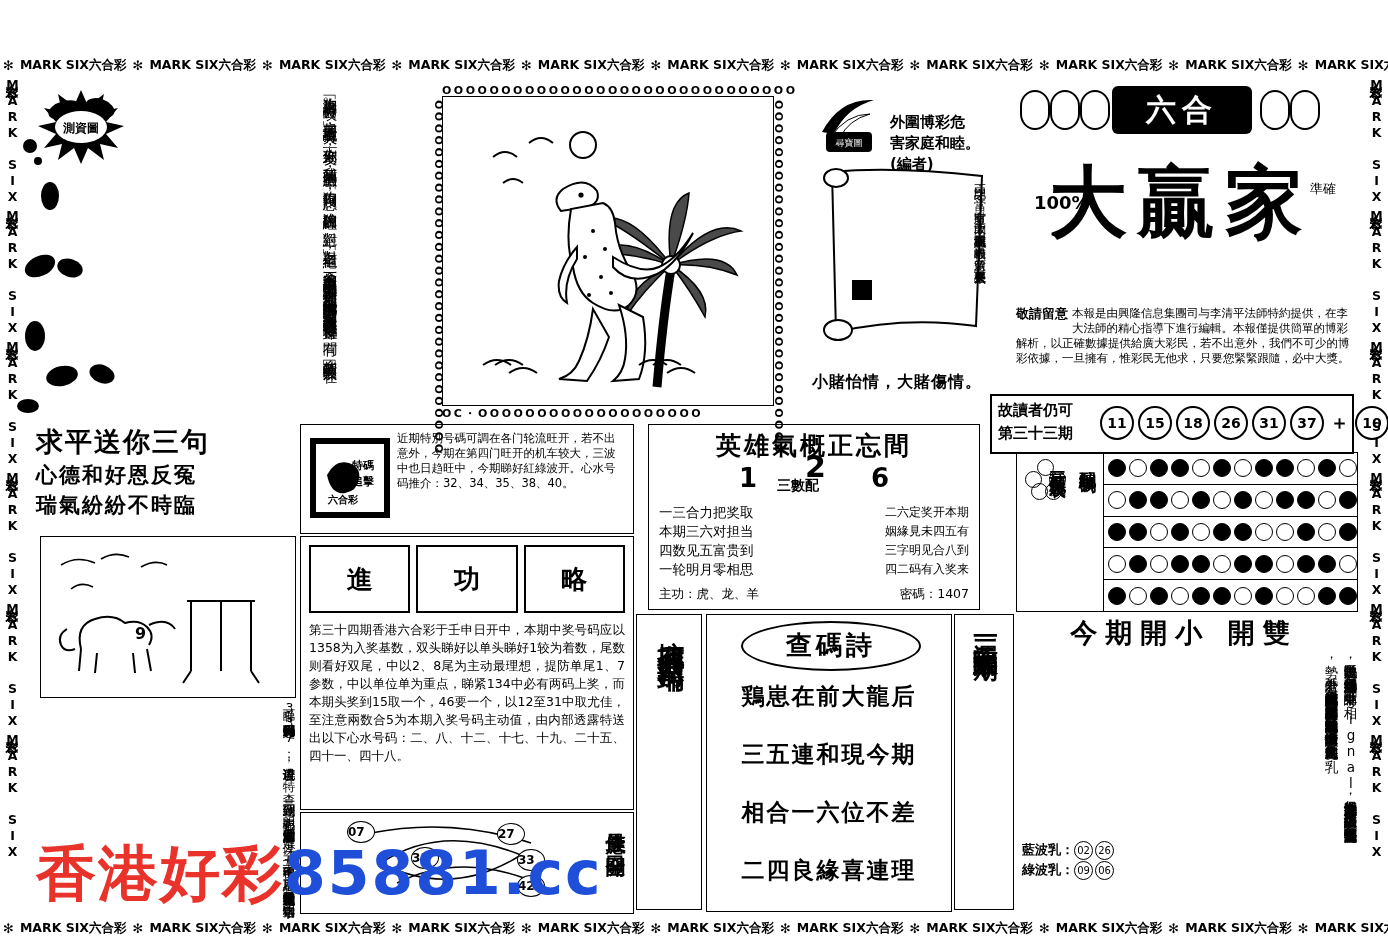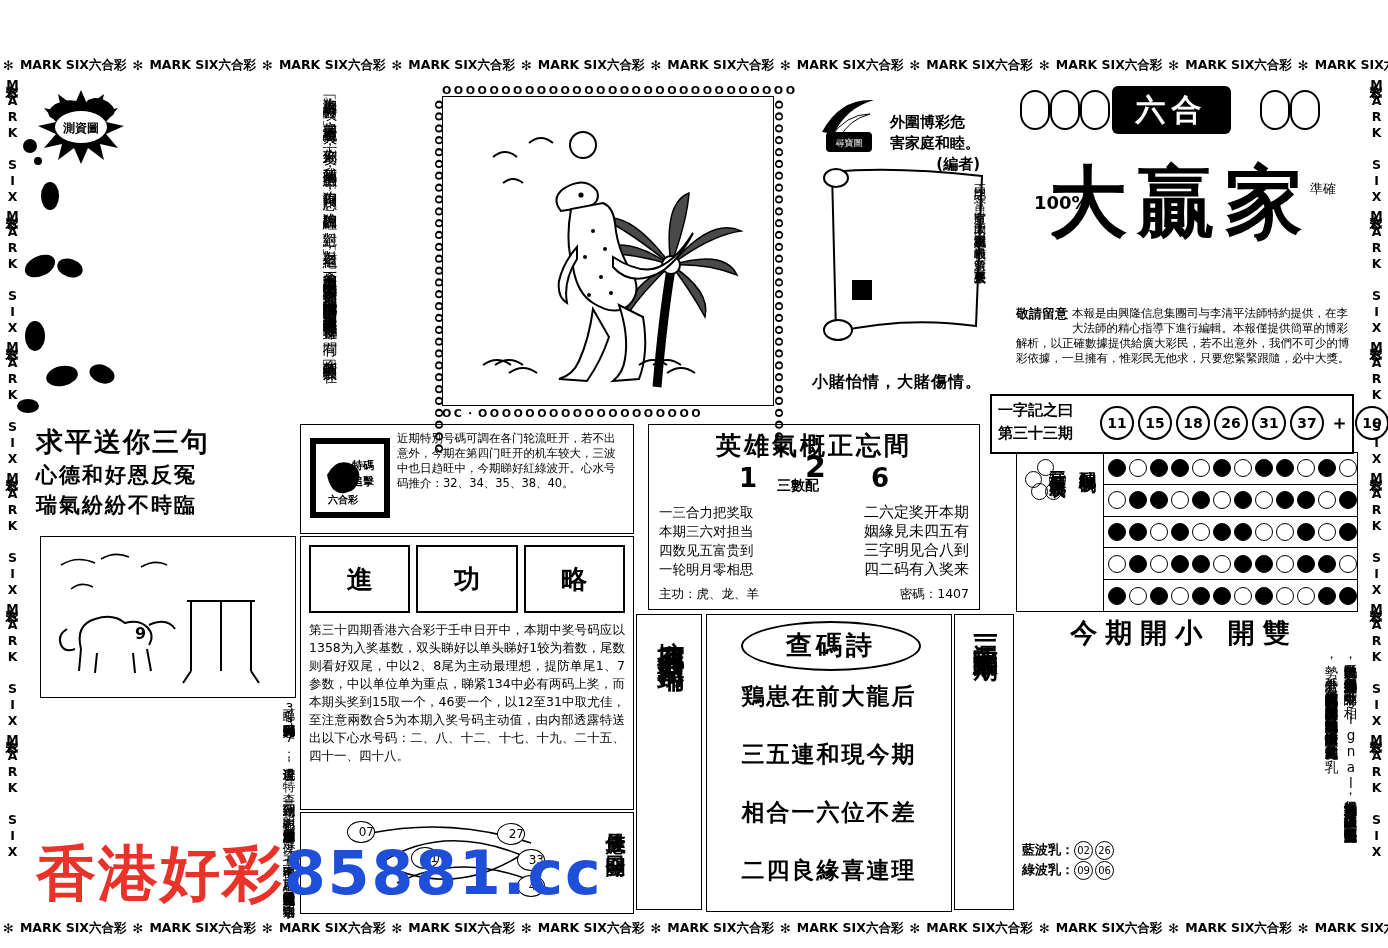--- a/index.html
+++ b/index.html
@@ -53,21 +53,21 @@
   
   .promo{position:absolute;left:812px;top:84px;width:195px;height:310px;}
   .promo-txt{position:absolute;left:78px;top:0px;font-size:15px;line-height:21px;font-weight:bold;margin-top:28px;}
   .scroll-box{position:absolute;left:6px;top:78px;width:185px;height:190px;}
   .promo-foot{position:absolute;left:0;top:288px;width:195px;font-size:16px;font-weight:bold;letter-spacing:1px;}
 
   
   .logo-block{position:absolute;left:1016px;top:84px;width:330px;height:230px;}
   .lamp-row{position:absolute;left:0;top:0;width:330px;height:52px;}
   .lamp{position:absolute;width:26px;height:36px;border:2px solid #000;border-radius:50%/40%;}
-  .sixhe-badge{position:absolute;left:96px;top:2px;width:119px;height:48px;background:#000;color:#fff;
+  .sixhe-badge{position:absolute;left:96px;top:2px;width:140px;height:48px;background:#000;color:#fff;
        border-radius:6px;text-align:center;font-size:30px;font-weight:bold;line-height:48px;letter-spacing:6px;}
   .bigchar{position:absolute;left:10px;top:58px;width:310px;height:120px;text-align:center;
        font-size:78px;font-weight:bold;letter-spacing:10px;line-height:120px;}
   .pct{position:absolute;left:18px;top:108px;font-size:18px;font-weight:bold;}
   .zhun{position:absolute;right:10px;top:96px;font-size:13px;}
 
   .notice{position:absolute;left:1016px;top:306px;width:336px;height:90px;font-size:11.5px;line-height:15px;}
   .notice .lbl{float:left;font-size:13px;font-weight:bold;line-height:16px;margin-right:4px;}
 
   
@@ -125,21 +125,21 @@
   
   .poem{position:absolute;left:36px;top:700px;width:262px;height:200px;
         writing-mode:vertical-rl;text-orientation:upright;font-size:12.5px;line-height:17px;}
 
   
   .laofu{position:absolute;left:648px;top:424px;width:330px;height:184px;border:1.5px solid #000;}
   .laofu .hd{position:absolute;left:0;top:4px;width:330px;text-align:center;font-size:25px;font-weight:bold;letter-spacing:3px;}
   .laofu .bignum{position:absolute;top:38px;font-size:26px;font-weight:bold;}
   .laofu .sub{position:absolute;left:128px;top:52px;font-size:14px;font-weight:bold;}
   .laofu .colL{position:absolute;left:10px;top:78px;font-size:13.5px;line-height:19px;}
-  .laofu .colR{position:absolute;right:10px;top:78px;font-size:15px;line-height:19px;text-align:right;margin-left:8px;}
+  .laofu .colR{position:absolute;right:10px;top:78px;font-size:12px;line-height:19px;text-align:right;margin-left:8px;}
   .laofu .foot{position:absolute;left:10px;bottom:6px;font-size:12.5px;}
   .laofu .foot2{position:absolute;right:10px;bottom:6px;font-size:12.5px;}
 
   
   .yongyou{position:absolute;left:636px;top:614px;width:66px;height:296px;border:1.5px solid #000;
         writing-mode:vertical-rl;text-orientation:upright;font-size:27px;font-weight:bold;
         line-height:60px;letter-spacing:4px;padding:4px 0 0 2px;box-sizing:border-box;}
 
   
   .chama{position:absolute;left:706px;top:614px;width:244px;height:296px;border:1.5px solid #000;}
@@ -148,21 +148,21 @@
   .chama .ln{position:absolute;left:8px;width:228px;text-align:center;font-size:23px;font-weight:bold;letter-spacing:2px;}
 
   
   .sanyi{position:absolute;left:954px;top:614px;width:60px;height:296px;border:1.5px solid #000;
         writing-mode:vertical-rl;text-orientation:upright;font-size:25px;font-weight:bold;
         line-height:56px;letter-spacing:3px;padding-top:4px;box-sizing:border-box;}
 
   
   .numpanel{position:absolute;left:300px;top:812px;width:332px;height:100px;border:1.5px solid #000;}
   .numcirc{position:absolute;width:26px;height:20px;border:1.5px solid #000;border-radius:50%;
-        font-size:12px;text-align:right;line-height:20px;font-weight:normal;background:#fff;}
+        font-size:12px;text-align:left;line-height:20px;font-weight:bold;background:#fff;}
   .bigjia{position:absolute;right:4px;top:4px;writing-mode:vertical-rl;text-orientation:upright;
         font-size:20px;font-weight:bold;line-height:26px;}
 
   
   .wm{position:absolute;left:36px;top:838px;width:1000px;height:70px;
       font-size:60px;font-weight:bold;color:#e8322a;letter-spacing:2px;line-height:70px;
       font-family:"DejaVu Sans","Liberation Sans",sans-serif;pointer-events:none;}
   .wm .blue{color:#1f4fd8;}
 
   svg{display:block;}
@@ -295,21 +295,21 @@
         <path d="M40 268 q14 -10 28 0 M52 268 q14 -10 28 0 M66 276 q14 -10 28 0" stroke="#000" stroke-width="2" fill="none"></path>
         <path d="M196 268 q14 -10 28 0 M210 268 q14 -10 28 0 M224 276 q14 -10 28 0" stroke="#000" stroke-width="2" fill="none"></path>
       </svg>
     </div>
   </div>
 
   <div class="promo">
     <div class="promo-txt">
       <div>外圍博彩危</div>
       <div>害家庭和睦。</div>
-      <div style="text-align:right">(編者)</div>
+      <div style="text-align:left">(編者)</div>
     </div>
     <div style="position:absolute;left:4px;top:4px;width:70px;height:62px;">
       <svg width="70" height="66" viewBox="0 0 70 66">
         <path d="M6 44 q18 -34 52 -32 q-28 8 -40 34z" fill="#000"></path>
         <path d="M14 50 q16 -24 40 -24 q-22 6 -30 24z" fill="#fff" stroke="#000"></path>
         <rect x="10" y="44" width="46" height="20" rx="4" fill="#000"></rect>
         <text x="33" y="58" font-size="9" fill="#fff" text-anchor="middle">尋寶圖</text>
       </svg>
     </div>
     <div class="scroll-box">
@@ -337,21 +337,21 @@
     <div class="pct">100%</div>
     <div class="zhun">準確</div>
   </div>
 
   <div class="notice">
     <span class="lbl">敬請留意</span>
     <span>本報是由興隆信息集團司与李清平法師特約提供，在李大法師的精心指導下進行編輯。本報僅提供簡單的博彩解析，以正確數據提供給廣大彩民，若不出意外，我們不可少的博彩依據，一旦擁有，惟彩民无他求，只要您緊緊跟隨，必中大獎。</span>
   </div>
 
   <div class="result">
-    <div class="l1">一字記之曰</div>
+    <div class="l1">故讀者仍可</div>
     <div class="l2">第三十三期</div>
     <div class="balls" id="result-balls">
         <div class="ball">11</div>
         <div class="ball">15</div>
         <div class="ball">18</div>
         <div class="ball">26</div>
         <div class="ball">31</div>
         <div class="ball">37</div>
         <div class="plus">＋</div>
         <div class="ball">10</div>

